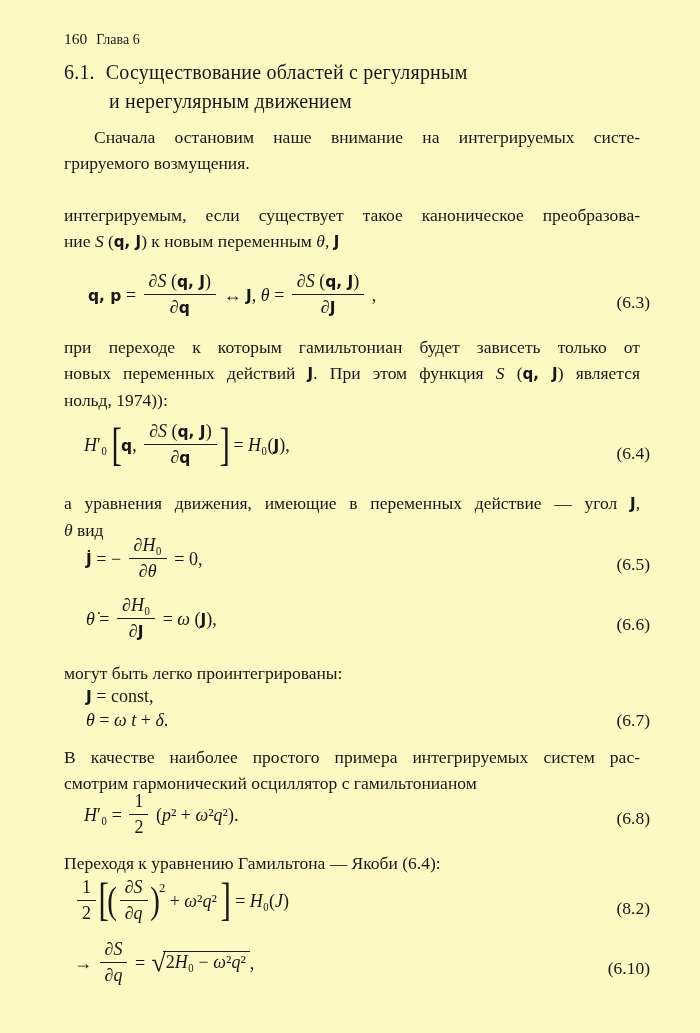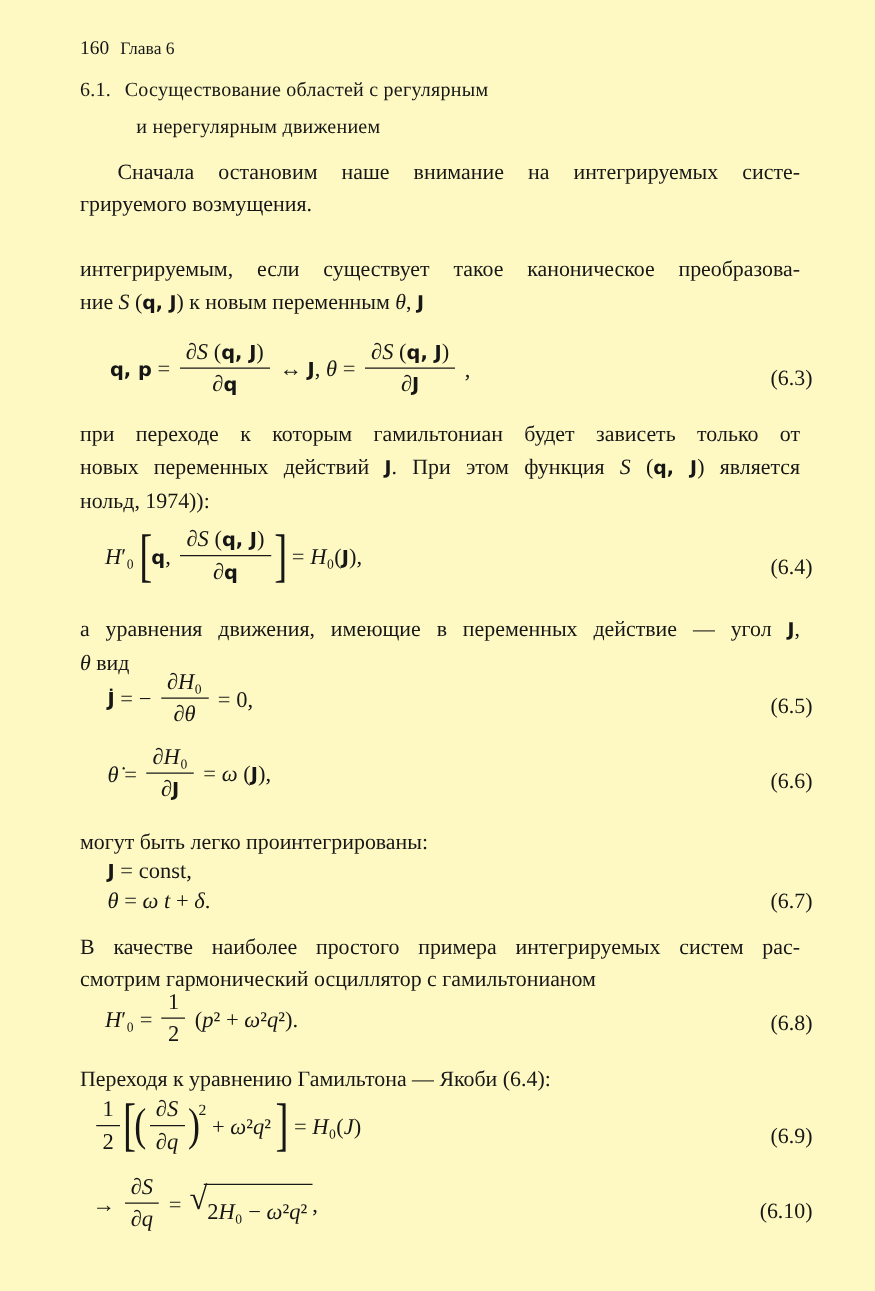--- a/index.html
+++ b/index.html
@@ -6,21 +6,21 @@
   .page{
     position:relative;width:700px;height:1033px;background:#fef9c3;
     font-family:"Liberation Serif","DejaVu Serif",serif;color:#161616;
     overflow:hidden;margin:0 auto;
   }
   .abs{position:absolute;}
   
   .running-head{left:64px;top:30px;font-size:15.5px;}
   .running-head .chap{font-size:14px;margin-left:9px;}
   
-  .heading{left:64px;top:58px;font-size:16px;line-height:29px;letter-spacing:0.2px;}
+  .heading{left:64px;top:58px;font-size:20px;line-height:29px;letter-spacing:0.2px;}
   .heading .secnum{margin-right:11px;}
   .heading .h-line2{padding-left:45px;}
   
   .para{left:64px;width:576px;font-size:17.5px;}
   .line{line-height:26px;text-align:justify;text-align-last:justify;}
   .line.short{text-align:left;text-align-last:left;}
   .indent{text-indent:30px;}
   
   .rm{font-style:normal;}
   .it{font-style:italic;}
@@ -37,21 +37,21 @@
     line-height:1.12;
   }
   .fnum{padding:0 5px 3px;border-bottom:1.5px solid #191919;white-space:nowrap;}
   .fden{padding-top:2px;white-space:nowrap;}
   .big{display:inline-block;vertical-align:middle;font-size:46px;line-height:0.9;
        transform:scale(0.68,1.02) translateY(-3px);margin:0 -3px;font-weight:400;}
   .bigp{display:inline-block;vertical-align:middle;font-size:37px;line-height:0.9;
        transform:scale(0.78,1) translateY(-3px);margin:0 -2px;}
   .root{display:inline-flex;align-items:flex-start;vertical-align:middle;transform:translateY(-2px);margin-left:2px;}
   .rsign{font-size:26px;line-height:0.9;margin-right:-3px;}
-  .radicand{border-top:1.5px solid #191919;padding:11px 4px 0 3px;line-height:1.15;white-space:nowrap;}
+  .radicand{border-top:1.5px solid #191919;padding:0 4px 0 3px;line-height:1.15;white-space:nowrap;}
   .eqline{line-height:25px;white-space:nowrap;}
   .flexline{display:flex;align-items:baseline;white-space:nowrap;}
   .flexline .eq-num{margin-left:auto;}
 </style>
 </head>
 <body>
 
 <div class="page">
 
   <div class="abs running-head">
@@ -161,21 +161,21 @@
   <div class="abs eq" style="top:880px;min-height:56px;">
     <div class="eq-body" style="margin-left:10px;">
       <span class="frac">
           <span class="fnum"><span class="rm">1</span></span>
           <span class="fden"><span class="rm">2</span></span>
         </span><span><span class="big">[</span><span class="bigp">(</span></span><span class="frac">
           <span class="fnum"><span class="it">∂S</span></span>
           <span class="fden"><span class="it">∂q</span></span>
         </span><span><span class="bigp">)</span><span class="hi2">2</span><span class="rm"> + </span><span class="it">ω</span><span class="rm">²</span><span class="it">q</span><span class="rm">² </span><span class="big">]</span></span><span><span class="rm"> = </span><span class="it">H</span><span class="rm">₀(</span><span class="it">J</span><span class="rm">)</span></span>
     </div>
-    <div class="eq-num">(6.9)</div>
+    <div class="eq-num">(8.2)</div>
   </div>
 
   <div class="abs eq" style="top:942px;min-height:52px;">
     <div class="eq-body" style="margin-left:10px;">
       <span><span class="rm">→ </span></span><span class="frac">
           <span class="fnum"><span class="it">∂S</span></span>
           <span class="fden"><span class="it">∂q</span></span>
         </span><span><span class="rm"> = </span></span><span class="root">
           <span class="rsign">√</span>
           <span class="radicand"><span class="rm">2</span><span class="it">H</span><span class="rm">₀ − </span><span class="it">ω</span><span class="rm">²</span><span class="it">q</span><span class="rm">²</span></span>

